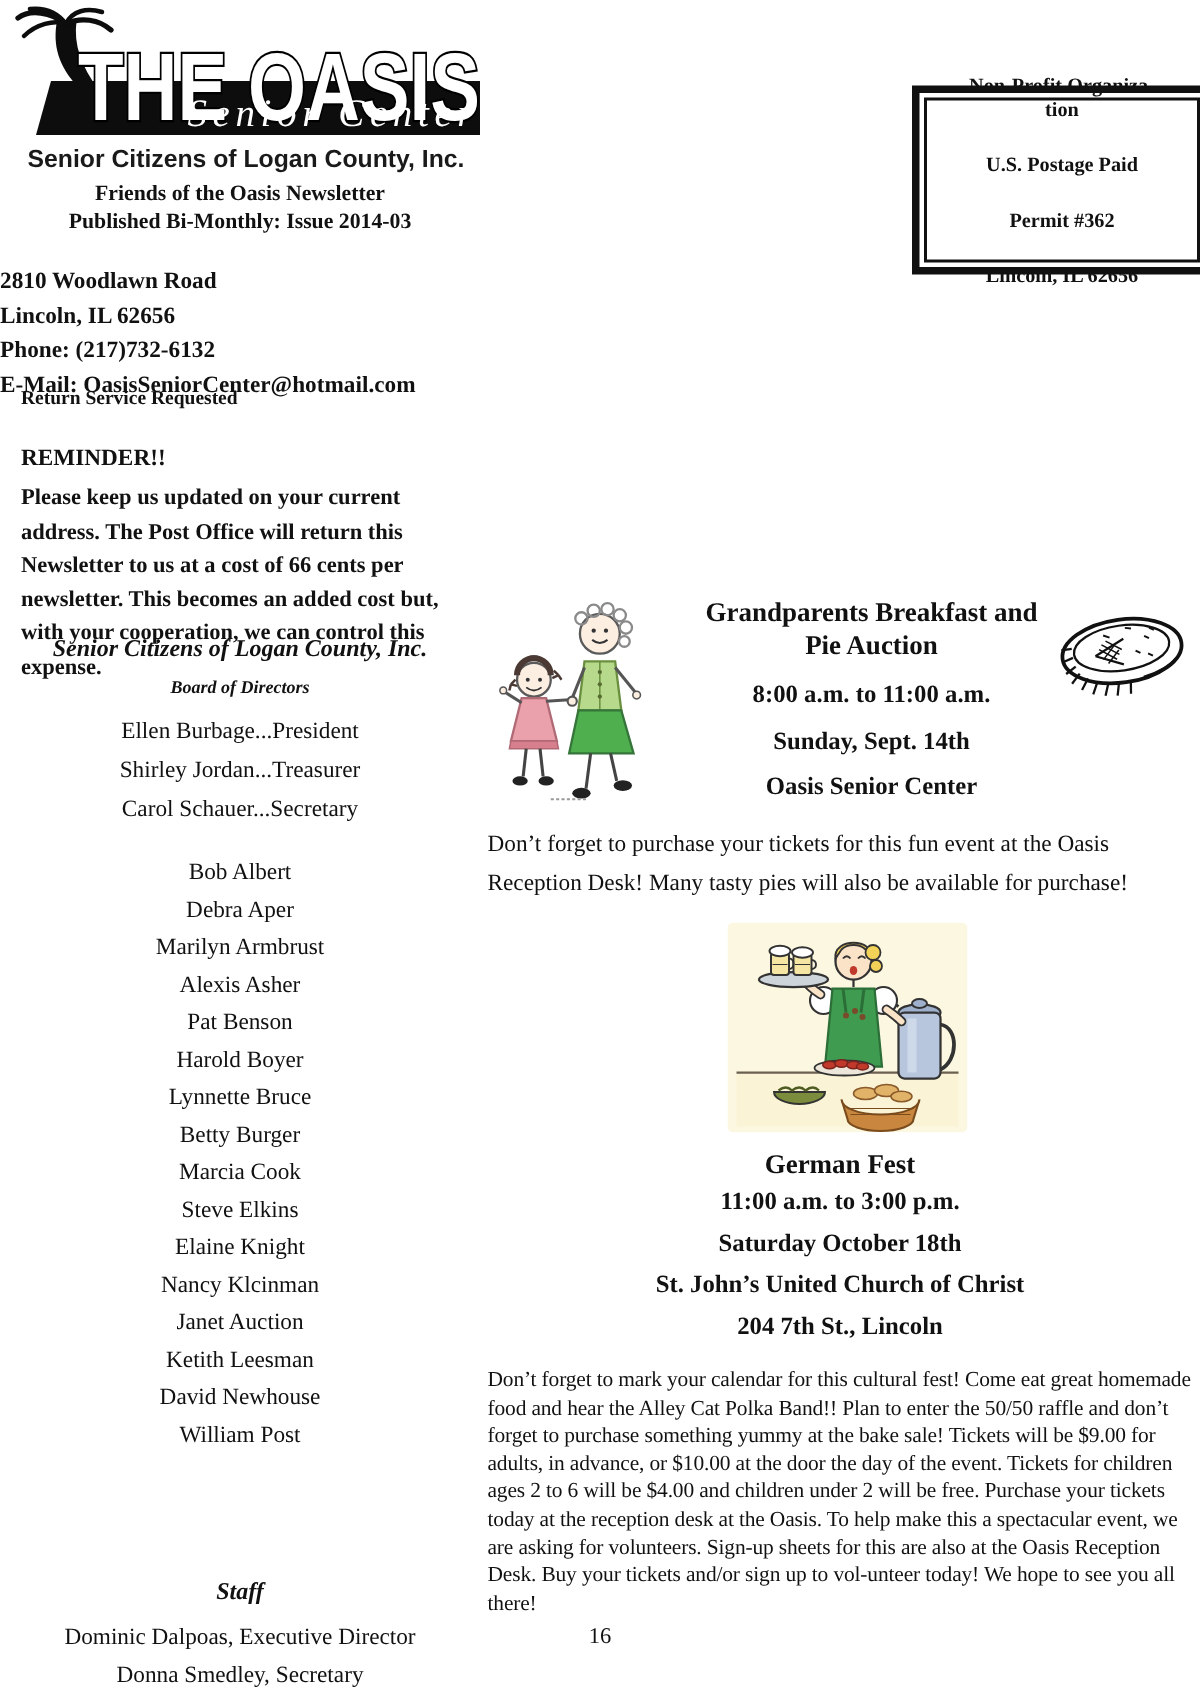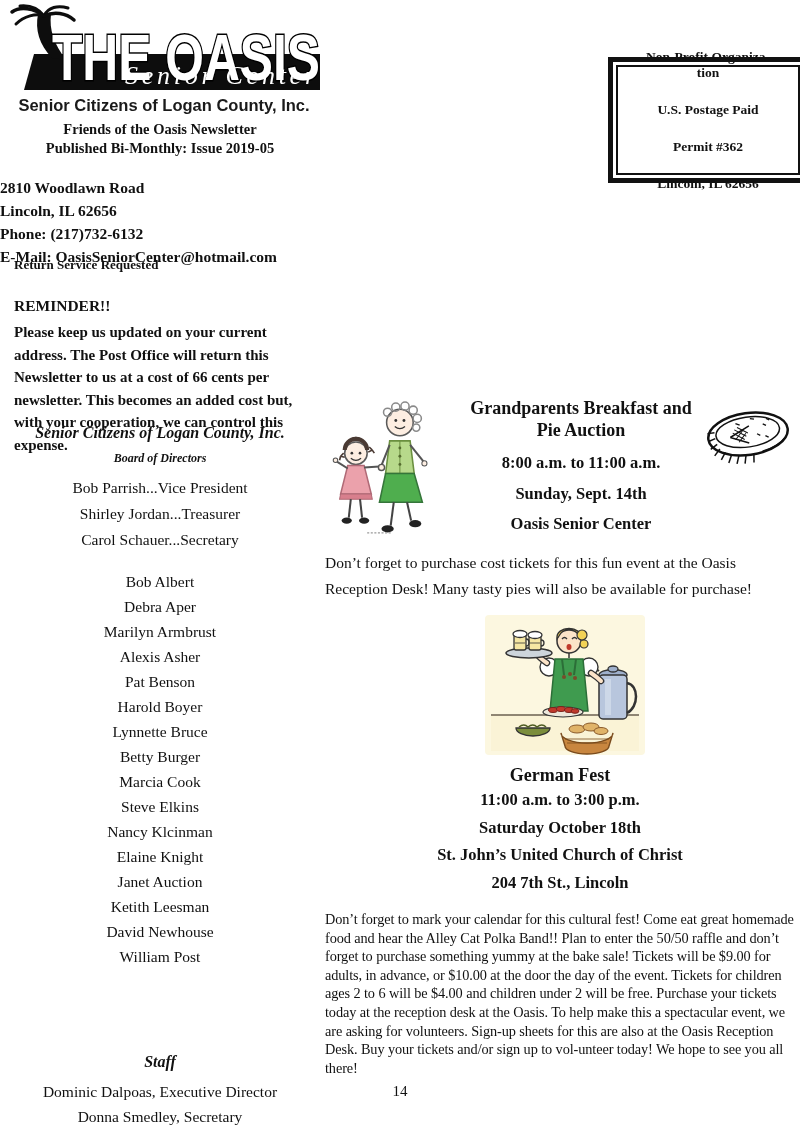--- a/index.html
+++ b/index.html
@@ -85,57 +85,57 @@
       <div class="pl">Non-Profit Organiza-</div>
       <div class="pl">tion</div>
       <div class="pl sp">U.S. Postage Paid</div>
       <div class="pl sp">Permit #362</div>
       <div class="pl sp">Lincoln, IL  62656</div>
     </div>
   </div>
 
   <div class="masthead">
     <div>Friends of the Oasis Newsletter</div>
-    <div>Published Bi-Monthly: Issue 2019-05</div>
+    <div>Published Bi-Monthly: Issue 2014-03</div>
   </div>
 
   <div class="contact">
     <div>2810 Woodlawn Road</div>
     <div>Lincoln, IL 62656</div>
     <div>Phone:  (217)732-6132</div>
     <div>E-Mail:  OasisSeniorCenter@hotmail.com</div>
   </div>
 
   <div class="service">
     <div class="rs">Return Service Requested</div>
     <div class="rem">REMINDER!!</div>
     <div class="sbody">Please keep us updated on your current address. The Post Office will return this Newsletter to us at a cost of 66 cents  per newsletter. This becomes an added cost but, with your cooperation, we can control this expense.</div>
   </div>
 
   <div class="board">
     <div class="org">Senior Citizens of Logan County, Inc.</div>
     <div class="btitle">Board of Directors</div>
     <div class="officers">
-      <div>Bob Parrish...Vice President</div>
+      <div>Ellen Burbage...President</div>
       <div>Shirley Jordan...Treasurer</div>
       <div>Carol Schauer...Secretary</div>
     </div>
     <div class="members">
       <div>Bob Albert</div>
       <div>Debra Aper</div>
       <div>Marilyn Armbrust</div>
       <div>Alexis Asher</div>
       <div>Pat Benson</div>
       <div>Harold Boyer</div>
       <div>Lynnette Bruce</div>
       <div>Betty Burger</div>
       <div>Marcia Cook</div>
       <div>Steve Elkins</div>
+      <div>Elaine Knight</div>
       <div>Nancy Klcinman</div>
-      <div>Elaine Knight</div>
       <div>Janet Auction</div>
       <div>Ketith Leesman</div>
       <div>David Newhouse</div>
       <div>William Post</div>
     </div>
   </div>
 
   <div class="staff">
     <div class="stitle">Staff</div>
     <div class="sline">Dominic Dalpoas, Executive Director</div>
@@ -227,21 +227,21 @@
       </g>
     </svg>
 
     <div class="bk-head">
       <div>Grandparents Breakfast and</div>
       <div>Pie Auction</div>
     </div>
     <div class="bk-line bk-time">8:00 a.m. to 11:00 a.m.</div>
     <div class="bk-line bk-date">Sunday, Sept. 14th</div>
     <div class="bk-line bk-loc">Oasis Senior Center</div>
-    <div class="bk-body">Don’t forget to purchase cost tickets for this fun event at the Oasis Reception Desk!  Many tasty pies will also be available for purchase!</div>
+    <div class="bk-body">Don’t forget to purchase your tickets for this fun event at the Oasis Reception Desk!  Many tasty pies will also be available for purchase!</div>
   </div>
 
   <div class="german">
     <svg class="de-art" width="160" height="140" viewBox="0 0 160 140">
       <rect x="0" y="0" width="160" height="140" rx="4" fill="#fcf7e0"></rect>
       <rect x="6" y="100" width="148" height="36" fill="#faf3d6"></rect>
       <line x1="6" y1="100" x2="154" y2="100" stroke="#6b6050" stroke-width="1.5"></line>
 
       <ellipse cx="128" cy="60" rx="14" ry="5.5" fill="#9fb0cc" stroke="#333" stroke-width="1.5"></ellipse>
       <rect x="114" y="60" width="28" height="44" rx="4" fill="#b8c6dd" stroke="#333" stroke-width="1.5"></rect>
@@ -300,14 +300,14 @@
       </g>
     </svg>
     <div class="de-title">German Fest</div>
     <div class="de-line">11:00 a.m. to 3:00 p.m.</div>
     <div class="de-line">Saturday October 18th</div>
     <div class="de-line">St. John’s United Church of Christ</div>
     <div class="de-line">204 7th St., Lincoln</div>
     <div class="de-body">Don’t forget to mark your calendar for this cultural fest!  Come eat great homemade food and hear the Alley Cat Polka Band!! Plan to enter the 50/50 raffle and don’t forget to purchase something yummy at the bake sale!  Tickets will be $9.00 for adults, in advance, or $10.00 at the door the day of the event. Tickets for children ages 2 to 6 will be $4.00 and children under 2 will be free. Purchase your tickets today at the reception desk at the Oasis.  To help make this a spectacular event, we are asking for volunteers.  Sign-up sheets for this are also at the Oasis Reception Desk.  Buy your tickets and/or sign up to vol-unteer today!  We hope to see you all there!</div>
   </div>
 
-  <div class="page-num">14</div>
+  <div class="page-num">16</div>
 </div>
 
 </body></html>

